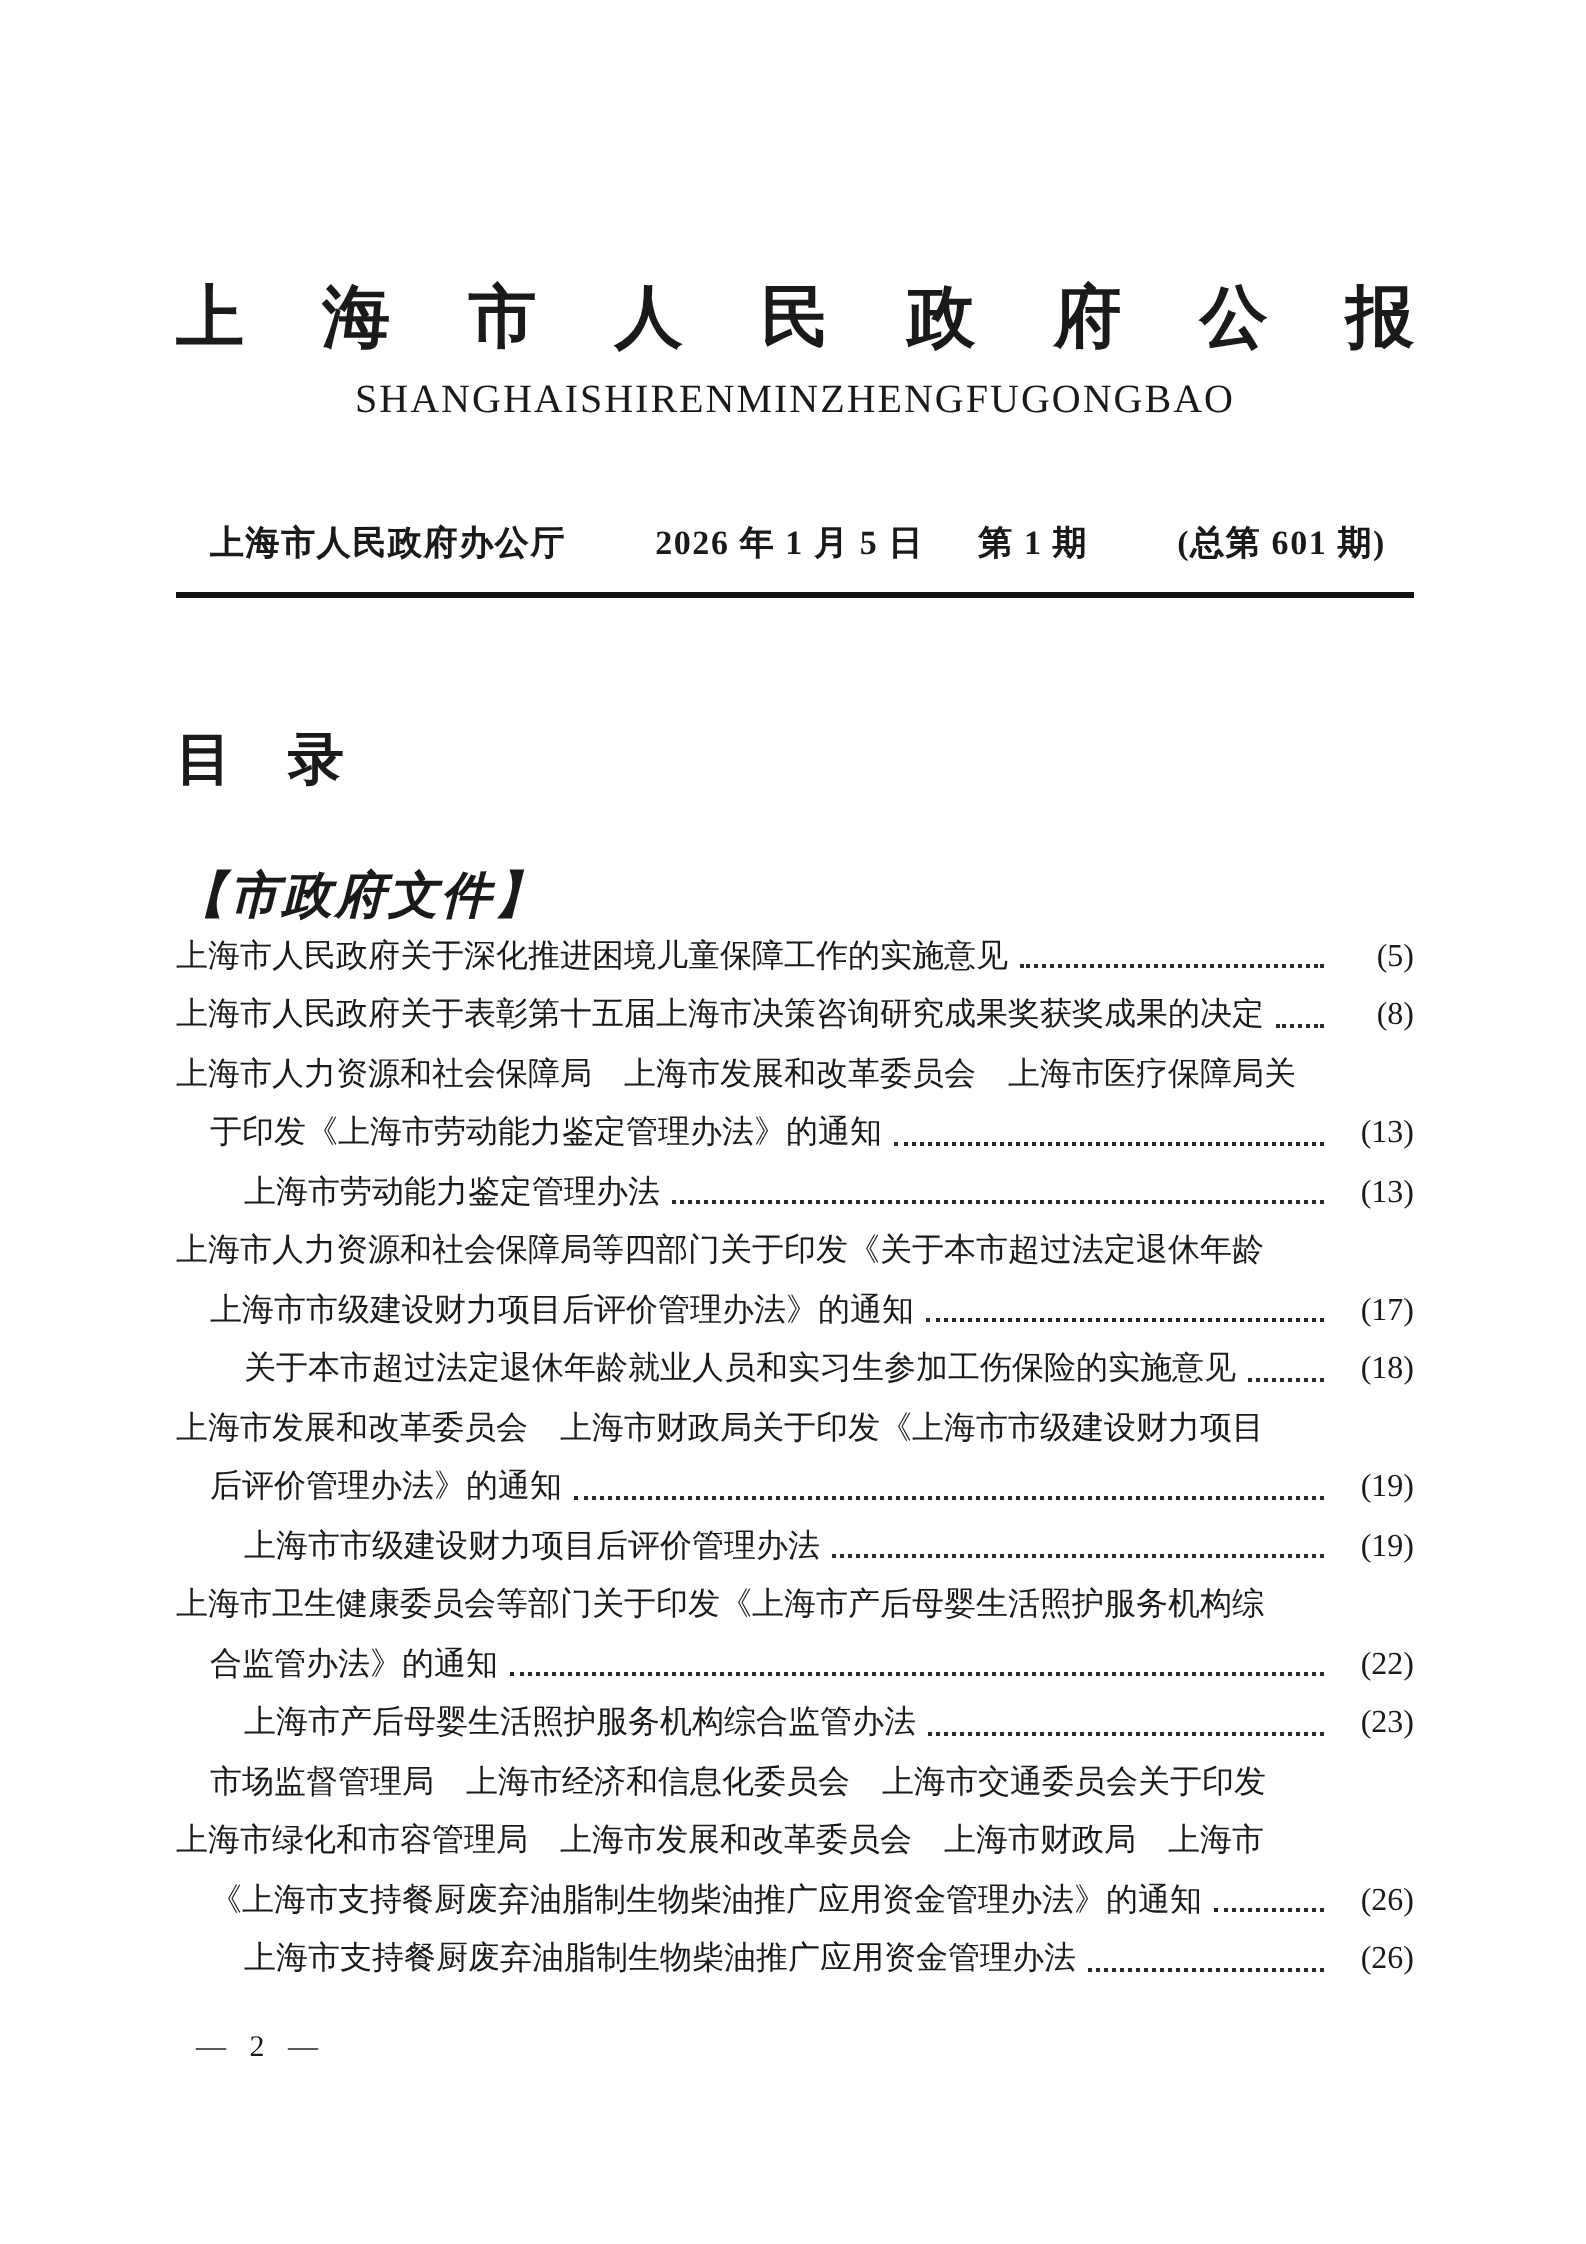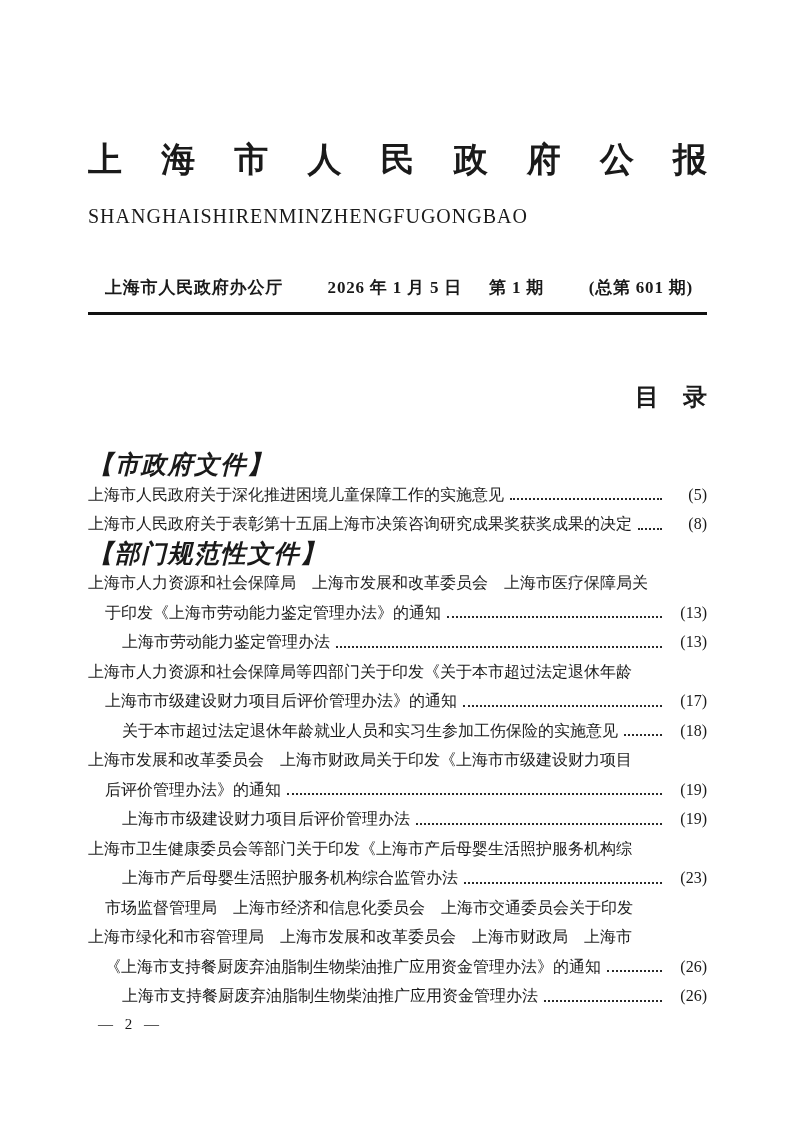--- a/index.html
+++ b/index.html
@@ -24,23 +24,23 @@
   
   .title-row{
     margin-top:140px;
     display:flex;
     justify-content:space-between;
     font-size:34px;
     font-weight:bold;
     line-height:1.15;
   }
   .roman-row{
-    margin-top:24px;
-    display:flex;
-    justify-content:flex-start;
+    margin-top:8px;
+    display:flex;
+    justify-content:center;
     font-size:20px;
     letter-spacing:1px;
     line-height:1.3;
   }
   .pub-row{
     margin-top:48px;
     display:flex;
     justify-content:space-between;
     align-items:baseline;
     font-weight:bold;
@@ -52,22 +52,22 @@
   .pub-center .issue-no{margin-left:22px;text-align:center;}
   .double-rule{
     margin-top:13px;
     height:3px;
     border-top:2.5px solid var(--rule);
     border-bottom:1.5px solid var(--rule);
   }
   
   .toc-title{
     margin:66px 0 0;
-    text-align:right;
-    font-size:24px;
+    text-align:left;
+    font-size:28px;
     font-weight:bold;
     line-height:32px;
   }
   .toc{
     margin-top:37px;
     font-size:16px;
   }
   .sec-heading{
     height:29.5px;
     line-height:29.5px;
@@ -148,21 +148,20 @@
         <div class="toc-row indent0">
           <span class="toc-text">上海市人民政府关于深化推进困境儿童保障工作的实施意见</span>
           <span class="leader"></span>
           <span class="pnum">(5)</span>
         </div>
         <div class="toc-row indent0">
           <span class="toc-text">上海市人民政府关于表彰第十五届上海市决策咨询研究成果奖获奖成果的决定</span>
           <span class="leader"></span>
           <span class="pnum">(8)</span>
         </div>
-        <div class="sec-heading">【部门规范性文件】</div>
         <div class="toc-row indent0">
           <span class="toc-text">上海市人力资源和社会保障局　上海市发展和改革委员会　上海市医疗保障局关</span>
         </div>
         <div class="toc-row indent1">
           <span class="toc-text">于印发《上海市劳动能力鉴定管理办法》的通知</span>
           <span class="leader"></span>
           <span class="pnum">(13)</span>
         </div>
         <div class="toc-row indent2">
           <span class="toc-text">上海市劳动能力鉴定管理办法</span>
@@ -190,20 +189,25 @@
           <span class="leader"></span>
           <span class="pnum">(19)</span>
         </div>
         <div class="toc-row indent2">
           <span class="toc-text">上海市市级建设财力项目后评价管理办法</span>
           <span class="leader"></span>
           <span class="pnum">(19)</span>
         </div>
         <div class="toc-row indent0">
           <span class="toc-text">上海市卫生健康委员会等部门关于印发《上海市产后母婴生活照护服务机构综</span>
+        </div>
+        <div class="toc-row indent1">
+          <span class="toc-text">合监管办法》的通知</span>
+          <span class="leader"></span>
+          <span class="pnum">(22)</span>
         </div>
         <div class="toc-row indent2">
           <span class="toc-text">上海市产后母婴生活照护服务机构综合监管办法</span>
           <span class="leader"></span>
           <span class="pnum">(23)</span>
         </div>
         <div class="toc-row indent1">
           <span class="toc-text">市场监督管理局　上海市经济和信息化委员会　上海市交通委员会关于印发</span>
         </div>
         <div class="toc-row indent0">

